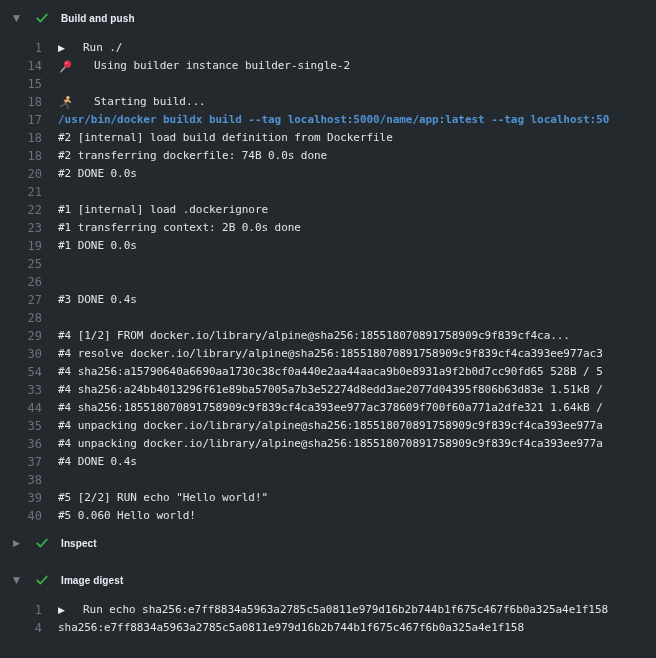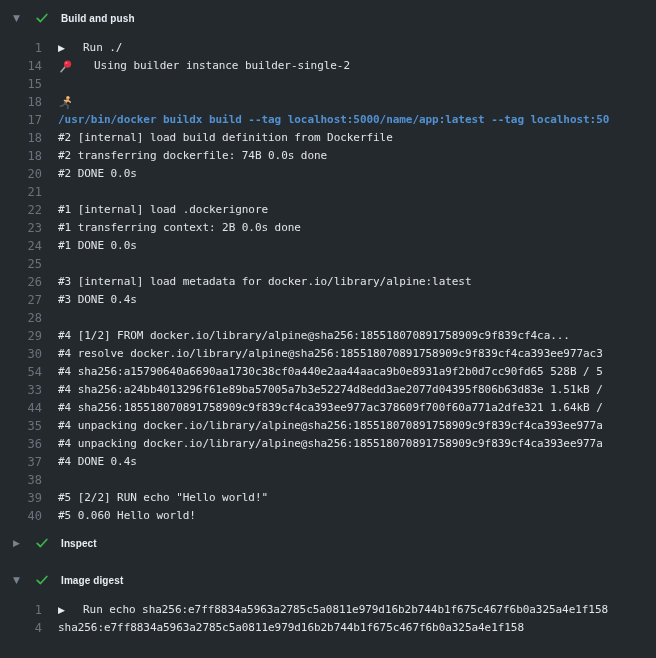--- a/index.html
+++ b/index.html
@@ -102,20 +102,21 @@
     <svg width="15" height="15" viewBox="0 0 16 16">
       <circle cx="10.6" cy="2.9" r="1.9" fill="#edb87c"></circle>
       <path d="M10.2 5 L7.8 8.8" stroke="#e8833a" stroke-width="2.4" stroke-linecap="round" fill="none"></path>
       <path d="M10.6 5.8 L13.2 7.6" stroke="#edb87c" stroke-width="1.5" stroke-linecap="round" fill="none"></path>
       <path d="M9.8 6.4 L6.8 5.8" stroke="#edb87c" stroke-width="1.5" stroke-linecap="round" fill="none"></path>
       <path d="M7.8 8.8 L10.8 11.6 L10.2 14.4" stroke="#4a5560" stroke-width="1.8" stroke-linecap="round" stroke-linejoin="round" fill="none"></path>
       <path d="M7.8 8.8 L5 11.4 L2.6 11.8" stroke="#4a5560" stroke-width="1.8" stroke-linecap="round" stroke-linejoin="round" fill="none"></path>
     </svg>
   </span>
 
+      <span class="txt">Starting build...</span>
     </span>
   </div>
 
   <div class="log-line command">
     <a class="ln">17</a>
     <span class="line-content">
       <span class="txt">/usr/bin/docker buildx build --tag localhost:5000/name/app:latest --tag localhost:50</span>
     </span>
   </div>
 
@@ -155,38 +156,35 @@
   </div>
 
   <div class="log-line">
     <a class="ln">23</a>
     <span class="line-content">
       <span class="txt">#1 transferring context: 2B 0.0s done</span>
     </span>
   </div>
 
   <div class="log-line">
-    <a class="ln">24</a>
+    <a class="ln">19</a>
     <span class="line-content">
       <span class="txt">#1 DONE 0.0s</span>
     </span>
   </div>
 
   <div class="log-line">
     <a class="ln">25</a>
     <span class="line-content">
       <span class="txt"></span>
     </span>
   </div>
 
   <div class="log-line">
     <a class="ln">26</a>
-    <span class="line-content">
-      <span class="txt">#3 [internal] load metadata for docker.io/library/alpine:latest</span>
-    </span>
   </div>
 
   <div class="log-line">
     <a class="ln">27</a>
     <span class="line-content">
       <span class="txt">#3 DONE 0.4s</span>
     </span>
   </div>
 
   <div class="log-line">

